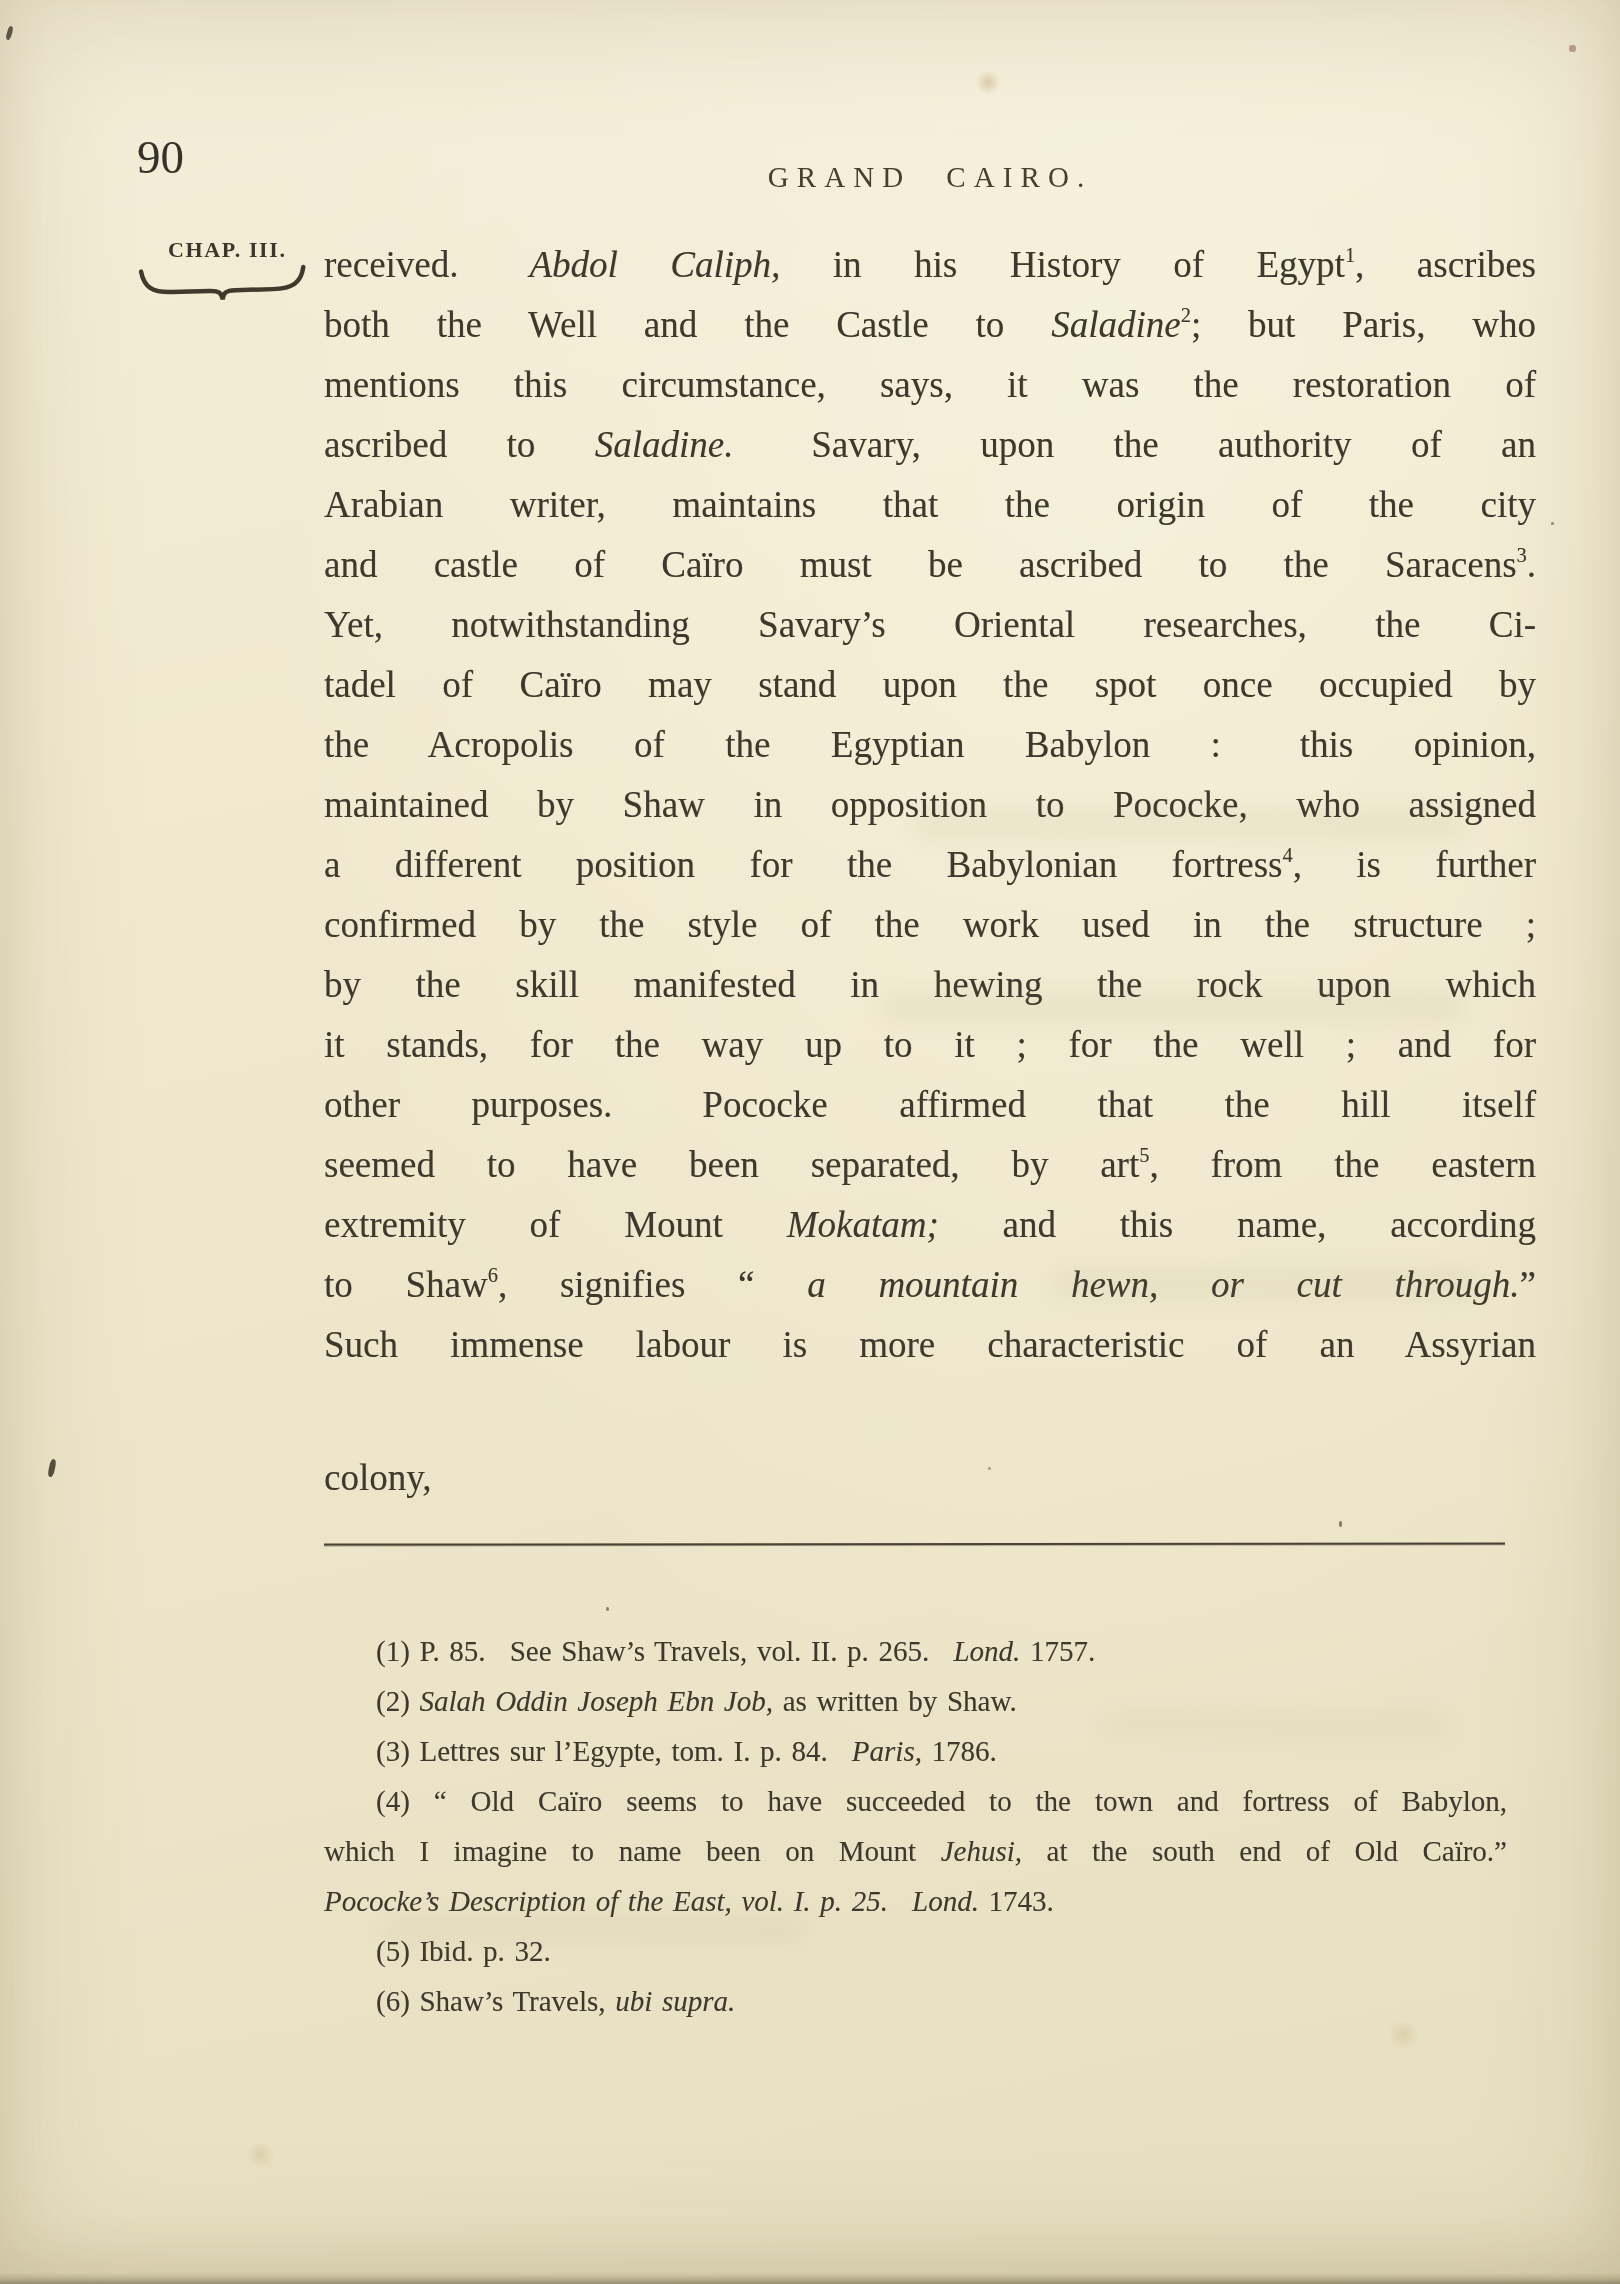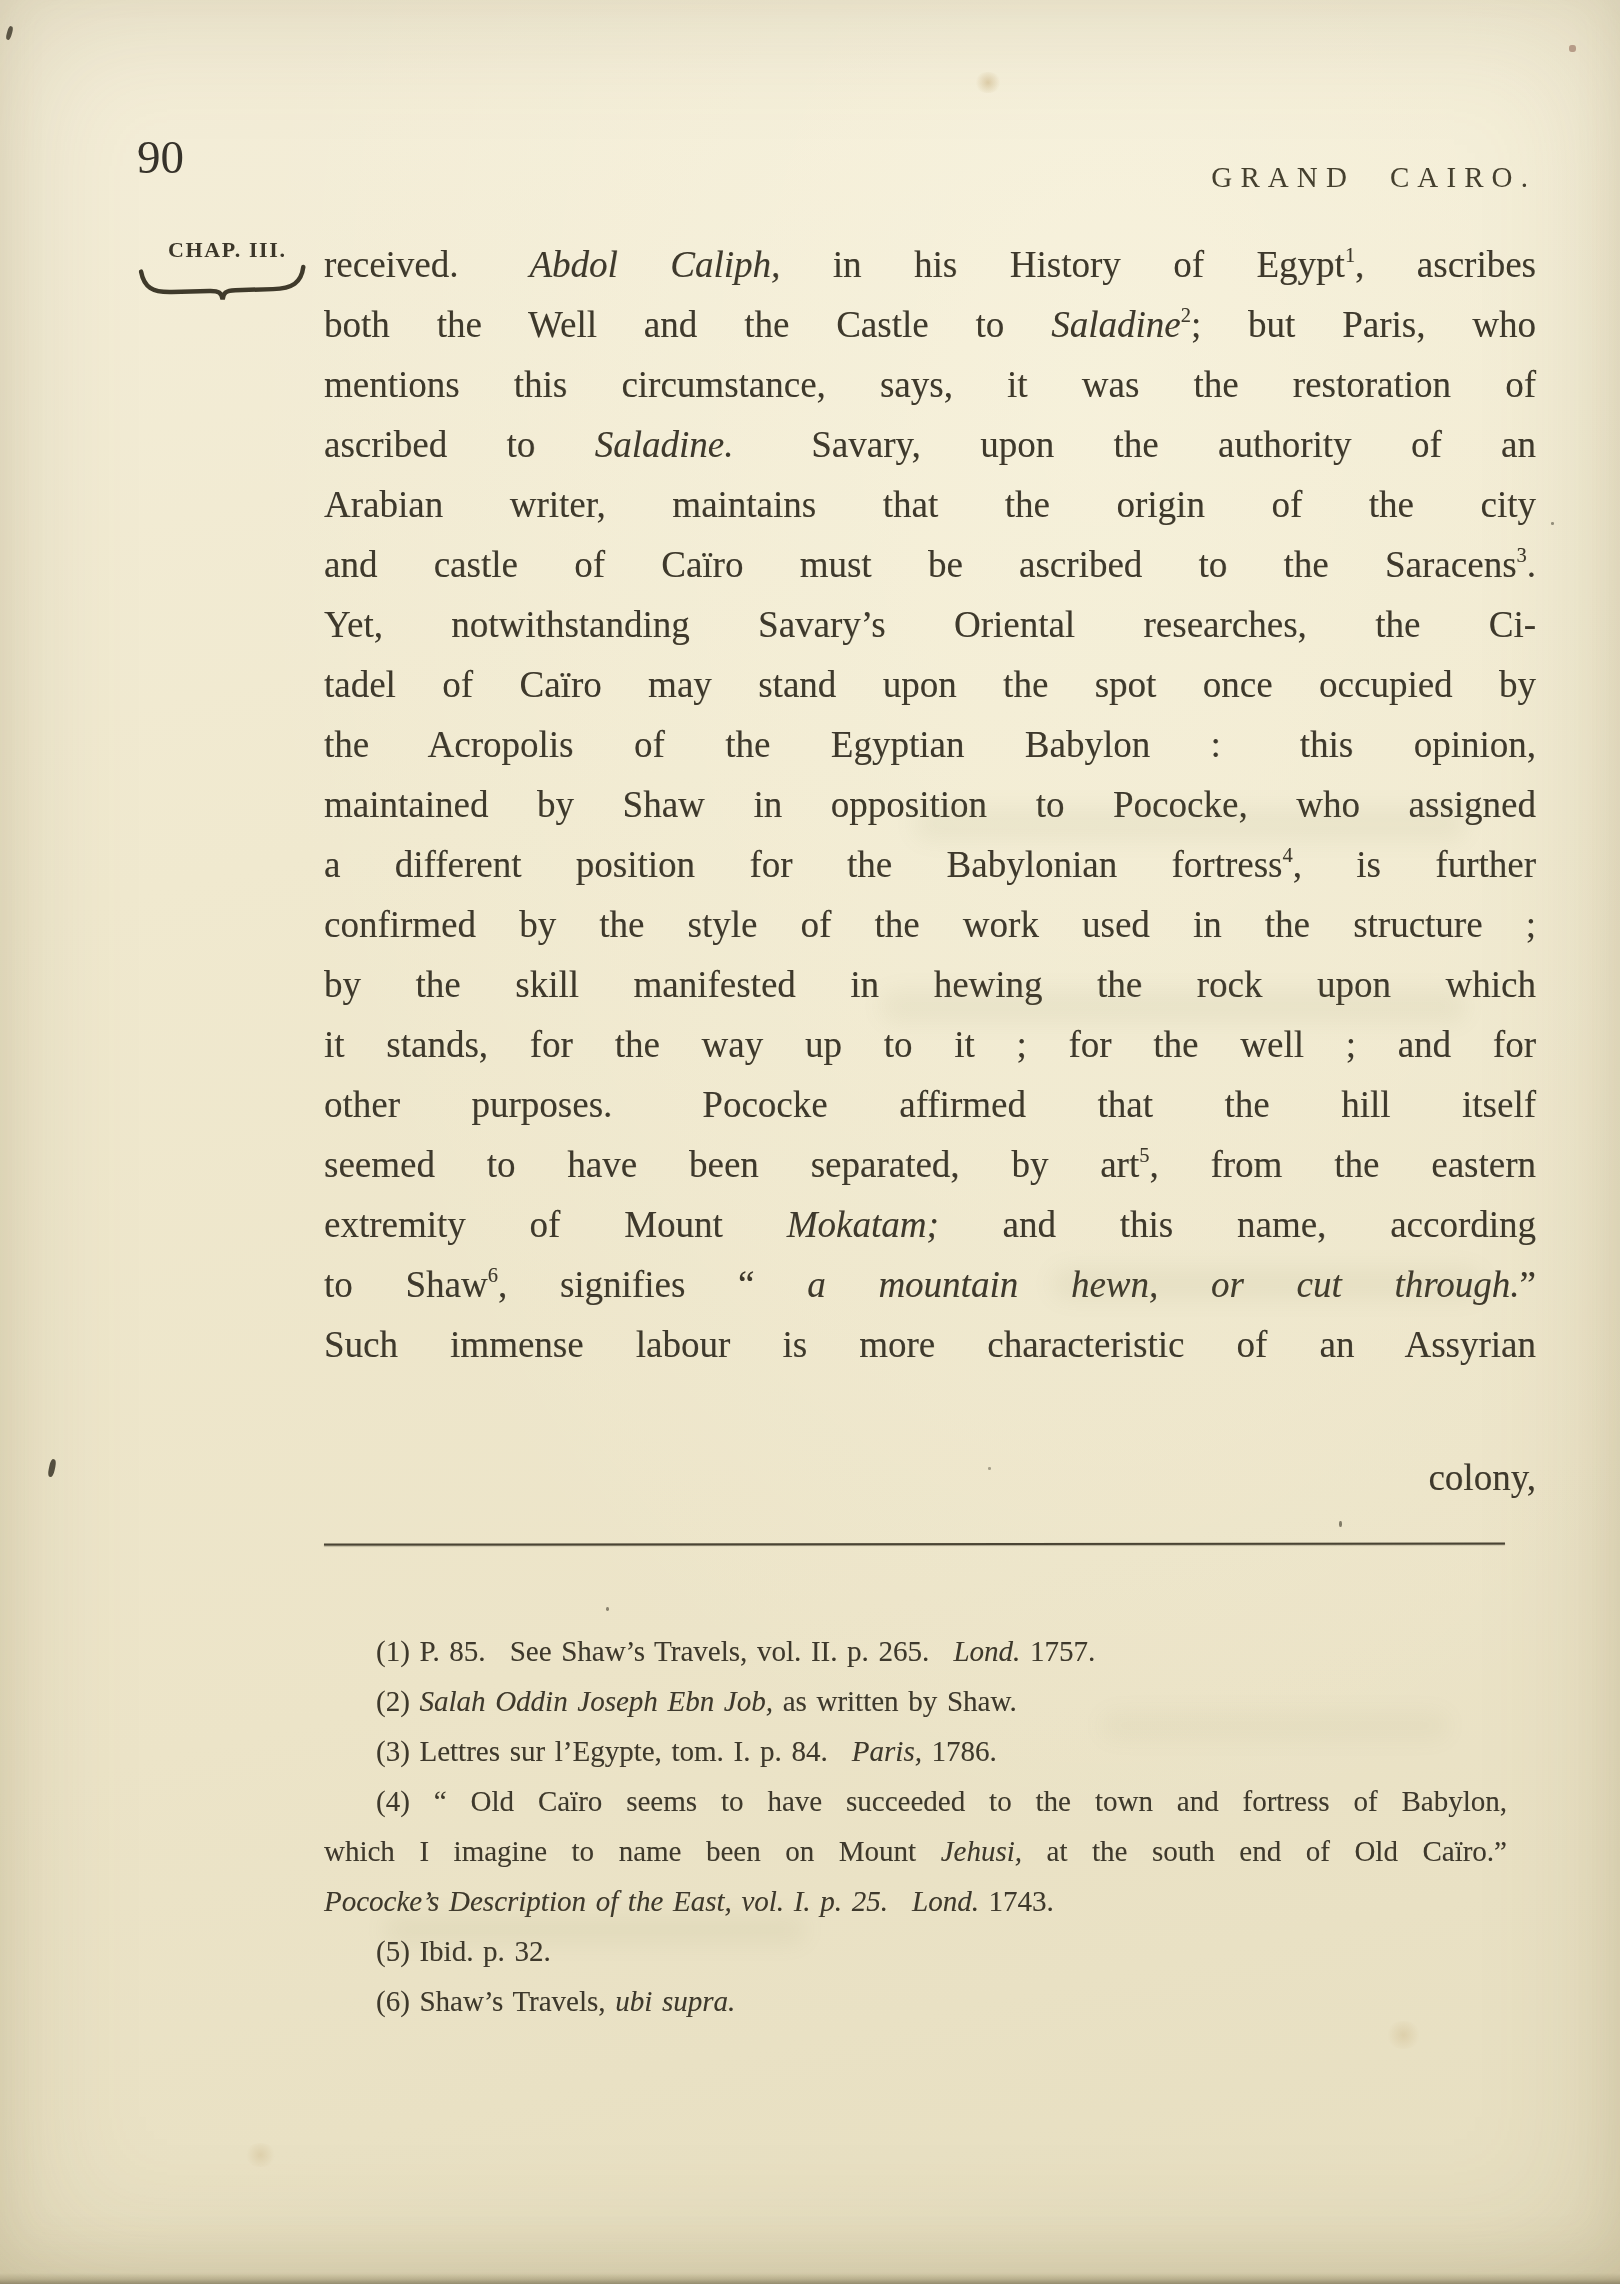--- a/index.html
+++ b/index.html
@@ -5,31 +5,31 @@
   html,body{margin:0;padding:0;background:#d8d2b8;}
   .page{
     position:relative;width:1621px;height:2284px;overflow:hidden;
     font-family:"Liberation Serif","DejaVu Serif",serif;color:#3e392c;
     background:
       radial-gradient(ellipse at 68% 18%, rgba(255,252,235,.35), rgba(255,252,235,0) 55%),
       linear-gradient(168deg,#f4eed9 0%,#f0e9cf 35%,#ece4c8 68%,#e6dec0 100%);
     box-shadow:inset 0 0 139px rgba(122,106,60,.22), inset 0 -24.4px 49px rgba(122,106,60,.10);
   }
   .pagenum{position:absolute;left:137px;top:130px;font-size:47px;color:#36322a;}
-  .running-head{position:absolute;left:324px;top:161px;width:1212px;text-align:right;
+  .running-head{position:absolute;left:324px;top:161px;width:1212px;text-align:center;
     font-size:29px;letter-spacing:8.1px;word-spacing:19.6px;color:#45402f;}
   .chapter-note{position:absolute;left:160px;top:237px;font-size:22px;font-weight:bold;
     letter-spacing:1.6px;color:#3c372a;white-space:nowrap;margin-left:8px;}
   .brace{position:absolute;left:139px;top:266px;transform:rotate(-1.6deg);}
   .body-block{position:absolute;left:324px;top:235px;width:1212px;font-size:37px;
     text-shadow:0.3px 0.3px 0.6px rgba(62,57,44,.35);}
   .bline{height:60px;line-height:60px;text-align:justify;text-align-last:justify;word-spacing:4.1px;}
   .seg-i{font-style:italic;}
   .seg-sup{font-size:20.4px;position:relative;top:-14.7px;letter-spacing:0;}
-  .catchword{position:absolute;left:324px;top:1456px;width:1212px;text-align:right;font-size:37px;
+  .catchword{position:absolute;left:324px;top:1456px;width:1212px;text-align:left;font-size:37px;
     text-shadow:0.3px 0.3px 0.6px rgba(62,57,44,.35);}
   .rule{position:absolute;left:324px;top:1543px;width:1181px;height:2.4px;background:#4a4434;
     box-shadow:0 0.8px 0.8px rgba(74,68,52,.45);transform:rotate(-.06deg);}
   .footnotes{position:absolute;left:324px;top:1626px;width:1183px;font-size:29px;
     text-shadow:0.2px 0.2px 0.5px rgba(62,57,44,.3);}
   .fline{height:50px;line-height:50px;text-align:left;word-spacing:2.4px;}
   .fline.just{text-align:justify;text-align-last:justify;}
   .fline.indent{padding-left:52px;}
   .speck{position:absolute;background:#3a3527;border-radius:40%;}
   .bleed{position:absolute;background:#7c7c4a;filter:blur(11.4px);opacity:.07;border-radius:16.3px;}

